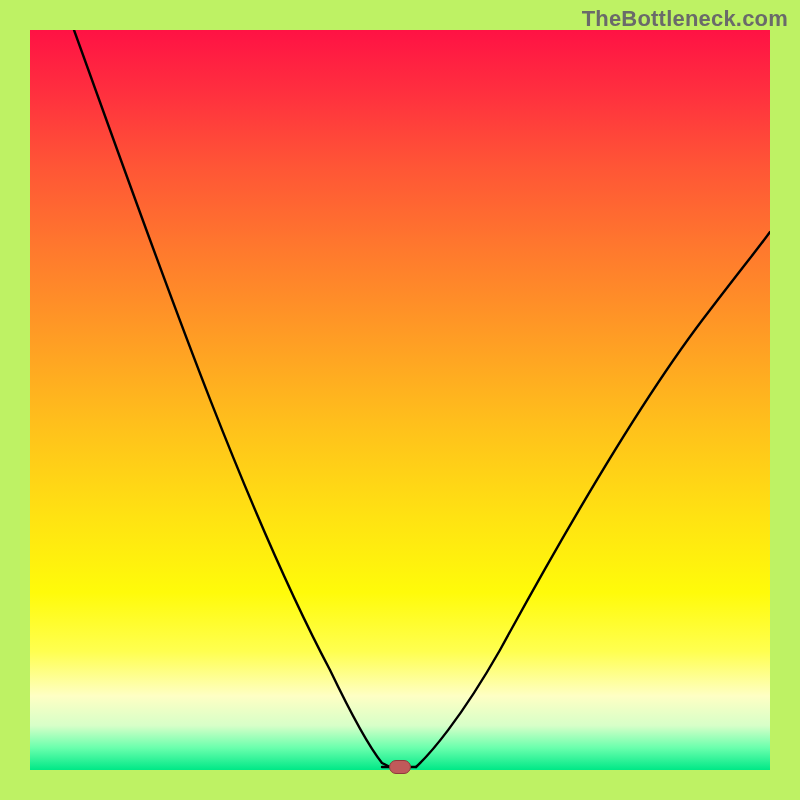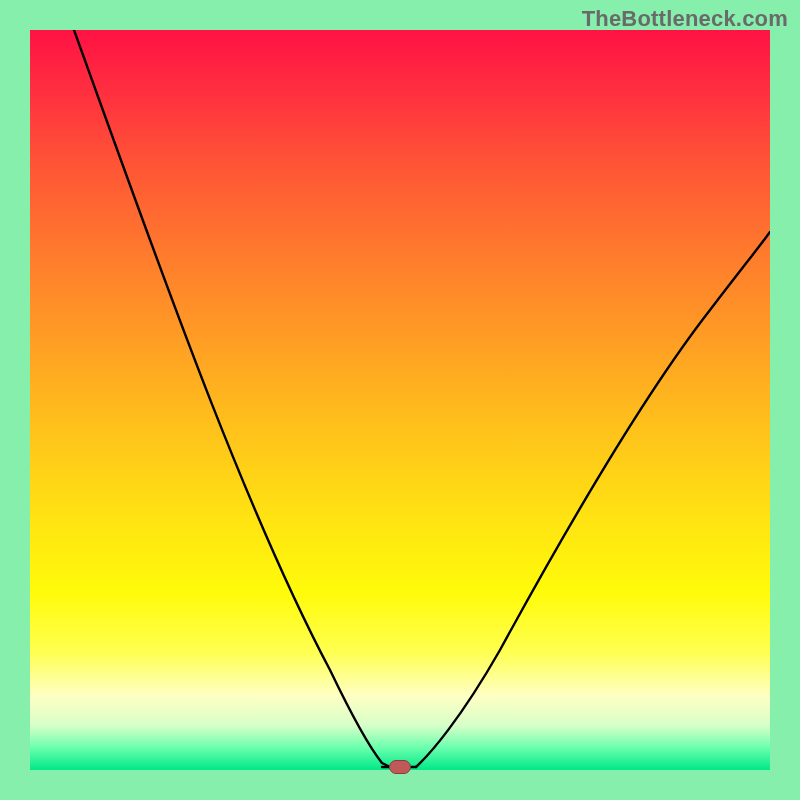--- a/index.html
+++ b/index.html
@@ -1,20 +1,20 @@
 <!DOCTYPE html>
 <html><head>
 <meta charset="utf-8">
 <style>
   * { margin: 0; padding: 0; box-sizing: border-box; }
   html, body { width: 800px; height: 800px; overflow: hidden; background: #000; }
   .frame {
     width: 800px;
     height: 800px;
-    background: #86efac;
+    background: #bef264;
     position: relative;
   }
   .plot-area {
     position: absolute;
     left: 30px;
     top: 30px;
     width: 740px;
     height: 740px;
     background: linear-gradient(to bottom,
       #ff1244 0%,

